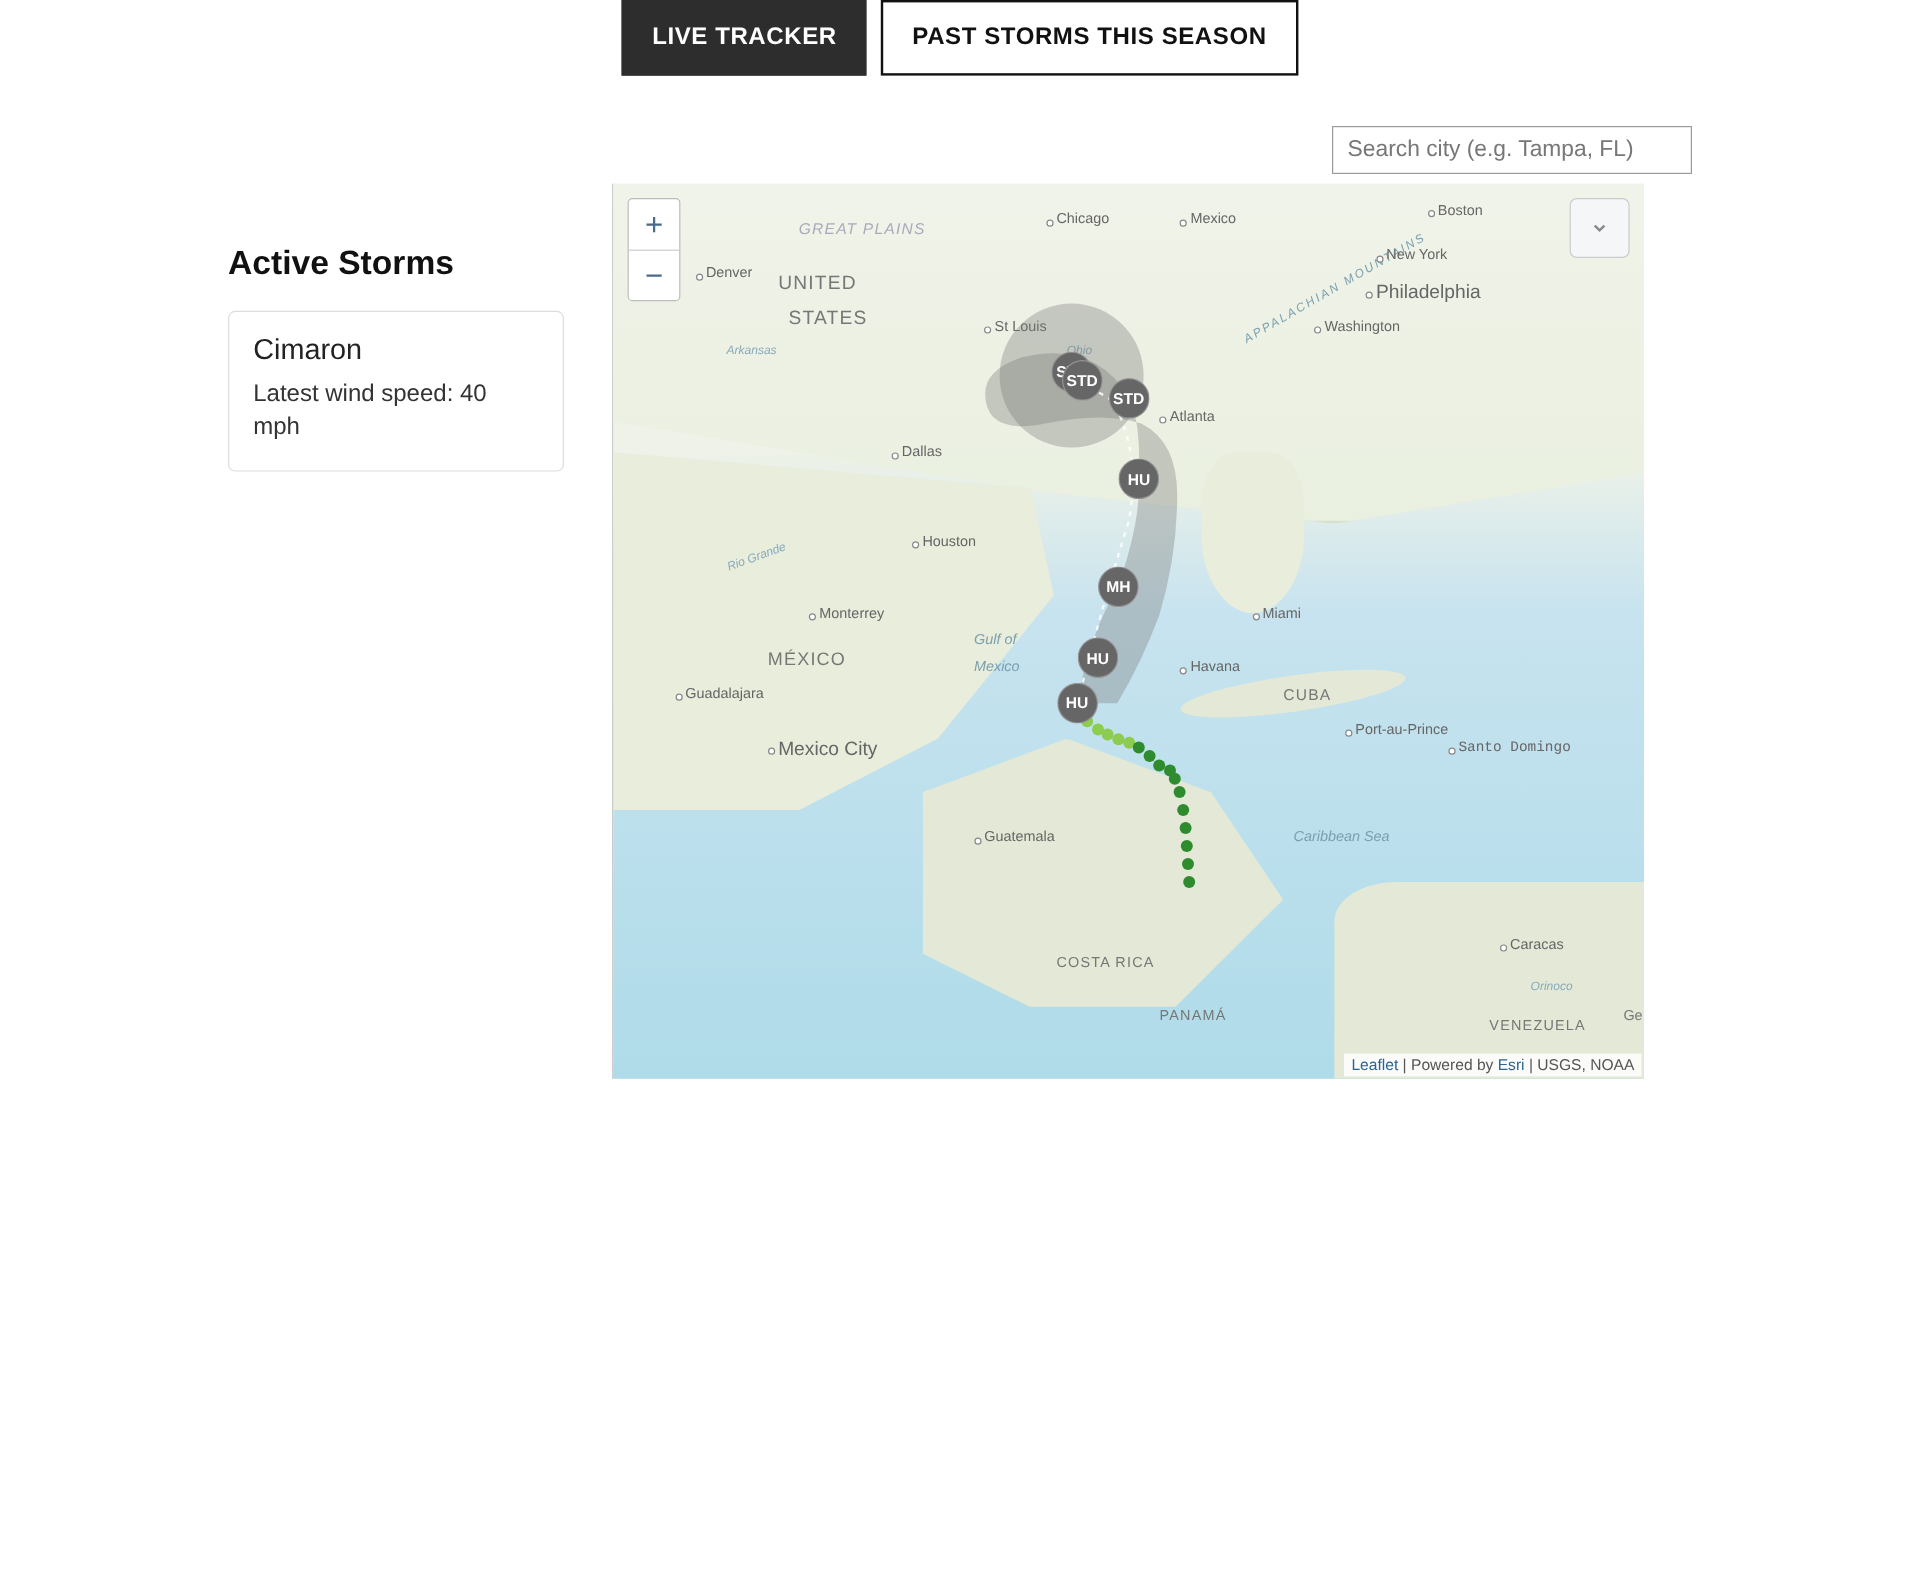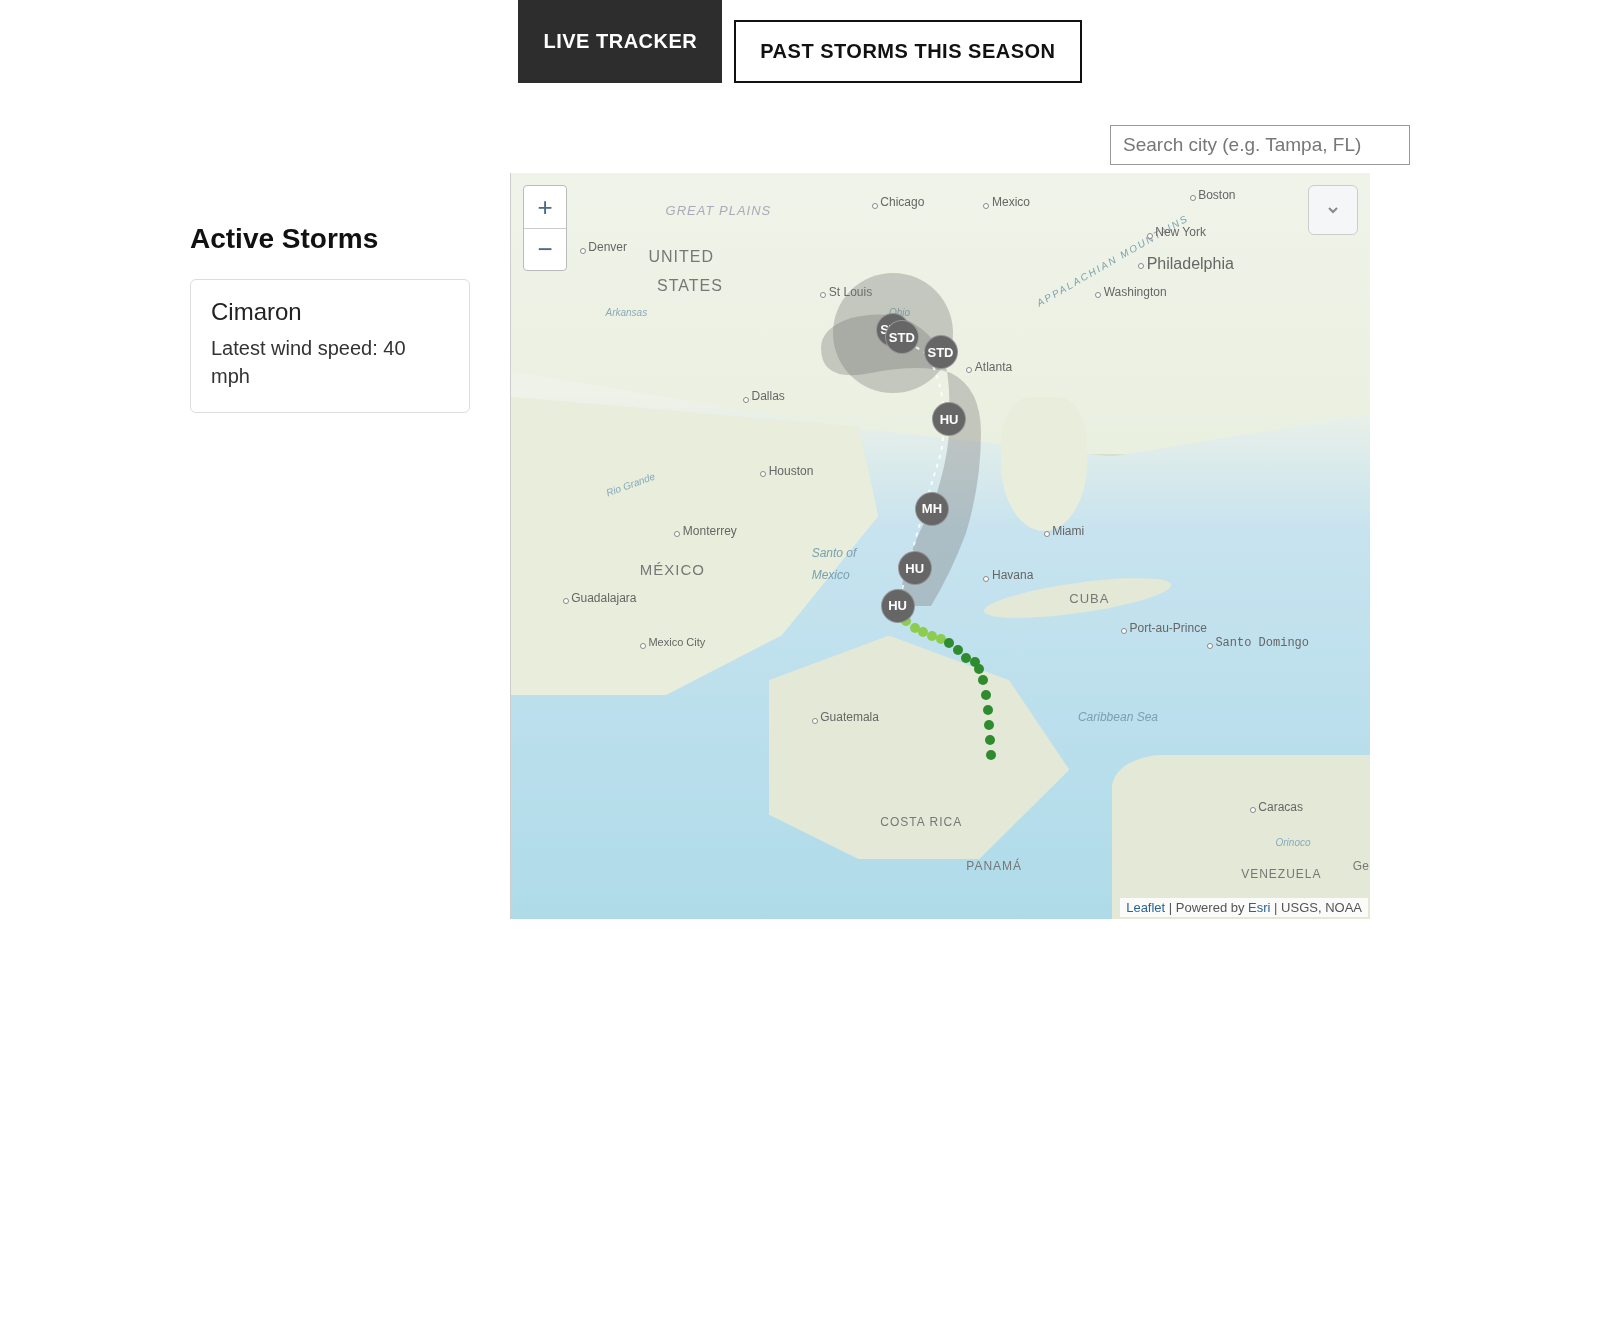--- a/index.html
+++ b/index.html
@@ -32,21 +32,20 @@
     }
     .tab-active {
       background: #2d2d2d;
       color: #fff;
       border: 1px solid #2d2d2d;
     }
     .tab-inactive {
       background: #fff;
       color: #111;
       border: 2px solid #111;
-      margin-top: 20px;
     }
     .content {
       display: flex;
       gap: 40px;
       position: relative;
     }
     .sidebar {
       width: 280px;
       flex-shrink: 0;
       padding-top: 50px;
@@ -290,21 +289,21 @@
           <a href="#">Leaflet</a><span> | Powered by </span><a href="#">Esri</a><span> | USGS, NOAA</span>
         </div>
       <div class="map-label caps ital" style="left: 18%; top: 4%; font-size: 13px; color: rgb(170, 170, 187);">GREAT PLAINS</div>
           <div class="map-label caps" style="left: 16%; top: 10%; font-size: 16px;">UNITED</div>
           <div class="map-label caps" style="left: 17%; top: 14%; font-size: 16px;">STATES</div>
           <div class="map-label caps" style="left: 15%; top: 52%; font-size: 15px;">MÉXICO</div>
           <div class="map-label caps" style="left: 65%; top: 56%; font-size: 13px;">CUBA</div>
           <div class="map-label caps" style="left: 43%; top: 86%; font-size: 12px;">COSTA RICA</div>
           <div class="map-label caps" style="left: 53%; top: 92%; font-size: 12px;">PANAMÁ</div>
           <div class="map-label caps" style="left: 85%; top: 93%; font-size: 12px;">VENEZUELA</div>
-          <div class="map-label ital" style="left: 35%; top: 50%; font-size: 12px;">Santo of</div>
+          <div class="map-label ital" style="left: 35%; top: 50%; font-size: 12px;">Gulf of</div>
           <div class="map-label ital" style="left: 35%; top: 53%; font-size: 12px;">Mexico</div>
           <div class="map-label ital" style="left: 66%; top: 72%; font-size: 12px;">Caribbean Sea</div>
           <div class="map-label ital" style="left: 60%; top: 11%; font-size: 10px; letter-spacing: 2px; transform: rotate(-30deg);">APPALACHIAN MOUNTAINS</div>
           <div class="map-label ital" style="left: 11%; top: 18%; font-size: 10px; color: rgb(136, 170, 187);">Arkansas</div>
           <div class="map-label ital" style="left: 11%; top: 41%; font-size: 10px; color: rgb(136, 170, 187); transform: rotate(-20deg);">Rio Grande</div>
           <div class="map-label ital" style="left: 44%; top: 18%; font-size: 10px; color: rgb(136, 170, 187);">Ohio</div>
           <div class="map-label ital" style="left: 89%; top: 89%; font-size: 10px; color: rgb(136, 170, 187);">Orinoco</div>
           <div class="map-label " style="left: 98%; top: 92%; font-size: 12px;">Ge</div>
           <div class="city-dot" style="left: 42%; top: 4%;"></div>
           <div class="map-label" style="left: 43%; top: 3%; font-size: 12px; color: rgb(102, 102, 102);">Chicago</div>
@@ -326,21 +325,21 @@
           <div class="map-label" style="left: 54%; top: 25%; font-size: 12px; color: rgb(102, 102, 102);">Atlanta</div>
           <div class="city-dot" style="left: 27%; top: 30%;"></div>
           <div class="map-label" style="left: 28%; top: 29%; font-size: 12px; color: rgb(102, 102, 102);">Dallas</div>
           <div class="city-dot" style="left: 29%; top: 40%;"></div>
           <div class="map-label" style="left: 30%; top: 39%; font-size: 12px; color: rgb(102, 102, 102);">Houston</div>
           <div class="city-dot" style="left: 19%; top: 48%;"></div>
           <div class="map-label" style="left: 20%; top: 47%; font-size: 12px; color: rgb(102, 102, 102);">Monterrey</div>
           <div class="city-dot" style="left: 6%; top: 57%;"></div>
           <div class="map-label" style="left: 7%; top: 56%; font-size: 12px; color: rgb(102, 102, 102);">Guadalajara</div>
           <div class="city-dot" style="left: 15%; top: 63%;"></div>
-          <div class="map-label" style="left: 16%; top: 62%; font-size: 11px; color: rgb(102, 102, 102);">Mexico City</div>
+          <div class="map-label" style="left: 16%; top: 62%; font-size: 16px; color: rgb(102, 102, 102);">Mexico City</div>
           <div class="city-dot" style="left: 62%; top: 48%;"></div>
           <div class="map-label" style="left: 63%; top: 47%; font-size: 12px; color: rgb(102, 102, 102);">Miami</div>
           <div class="city-dot" style="left: 55%; top: 54%;"></div>
           <div class="map-label" style="left: 56%; top: 53%; font-size: 12px; color: rgb(102, 102, 102);">Havana</div>
           <div class="city-dot" style="left: 71%; top: 61%;"></div>
           <div class="map-label" style="left: 72%; top: 60%; font-size: 12px; color: rgb(102, 102, 102);">Port-au-Prince</div>
           <div class="city-dot" style="left: 81%; top: 63%;"></div>
           <div class="map-label" style="left: 82%; top: 62%; font-size: 12px; color: rgb(102, 102, 102); font-family: Liberation Mono, monospace;">Santo Domingo</div>
           <div class="city-dot" style="left: 35%; top: 73%;"></div>
           <div class="map-label" style="left: 36%; top: 72%; font-size: 12px; color: rgb(102, 102, 102);">Guatemala</div>

